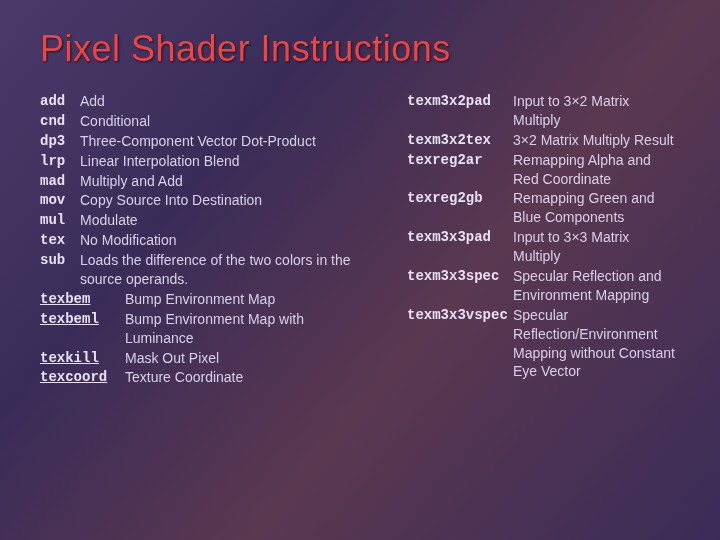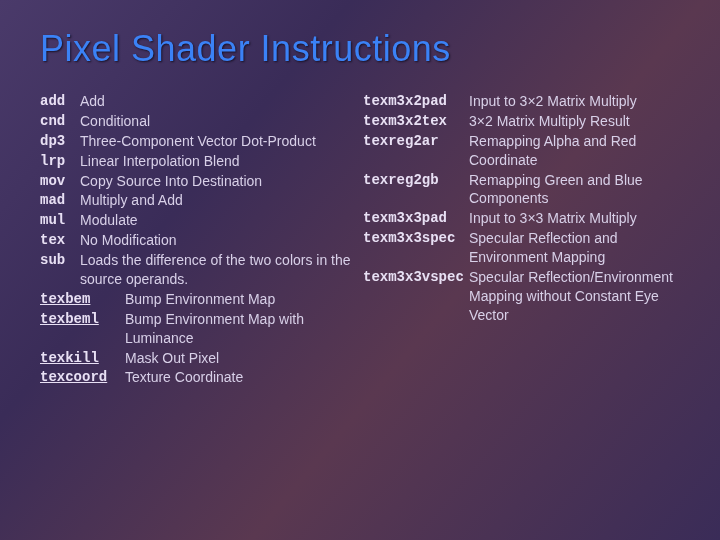--- a/index.html
+++ b/index.html
@@ -14,21 +14,21 @@
     overflow: hidden;
   }
   .slide {
     box-sizing: border-box;
     width: 720px;
     height: 540px;
     padding: 28px 40px 20px 40px;
   }
   .title {
     font-size: 36px;
-    color: #3b82f6;
+    color: #ef4444;
     margin: 0 0 22px 0;
     font-weight: normal;
     letter-spacing: 0.5px;
     text-shadow: 1px 1px 2px #1a1228;
   }
   .columns {
     display: flex;
     gap: 6px;
   }
   .col {
@@ -46,21 +46,21 @@
     font-weight: bold;
     color: #e8e0f4;
     white-space: pre;
     flex-shrink: 0;
   }
   .desc {
     color: #d8d0e8;
   }
   .w1 { width: 40px; }
   .w2 { width: 85px; text-decoration: underline; }
-  .w3 { width: 106px; }
+  .w3 { width: 106px; margin-left: 44px; }
 </style>
 </head>
 <body>
 
 <div class="slide">
   <h1 class="title">Pixel Shader Instructions</h1>
 
   <div class="columns">
 
     <div class="col">
@@ -74,26 +74,26 @@
       </div>
       <div class="row">
         <span class="mn w1">dp3</span>
         <span class="desc">Three-Component Vector Dot-Product</span>
       </div>
       <div class="row">
         <span class="mn w1">lrp</span>
         <span class="desc">Linear Interpolation Blend</span>
       </div>
       <div class="row">
+        <span class="mn w1">mad</span>
+        <span class="desc">Multiply and Add</span>
+      </div>
+      <div class="row">
         <span class="mn w1">mov</span>
         <span class="desc">Copy Source Into Destination</span>
-      </div>
-      <div class="row">
-        <span class="mn w1">mad</span>
-        <span class="desc">Multiply and Add</span>
       </div>
       <div class="row">
         <span class="mn w1">mul</span>
         <span class="desc">Modulate</span>
       </div>
       <div class="row">
         <span class="mn w1">tex</span>
         <span class="desc">No Modification</span>
       </div>
       <div class="row">

